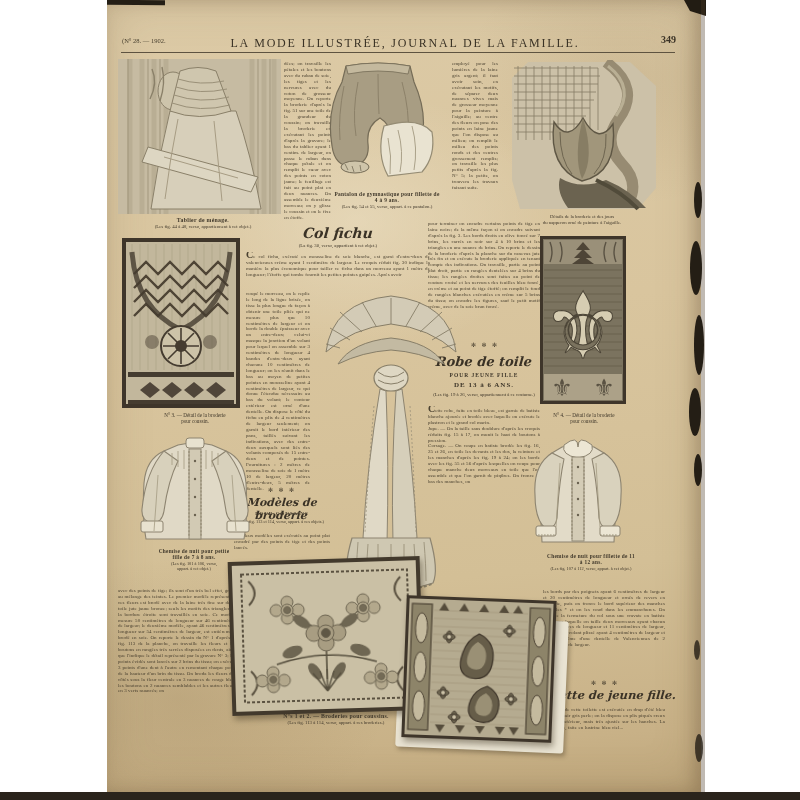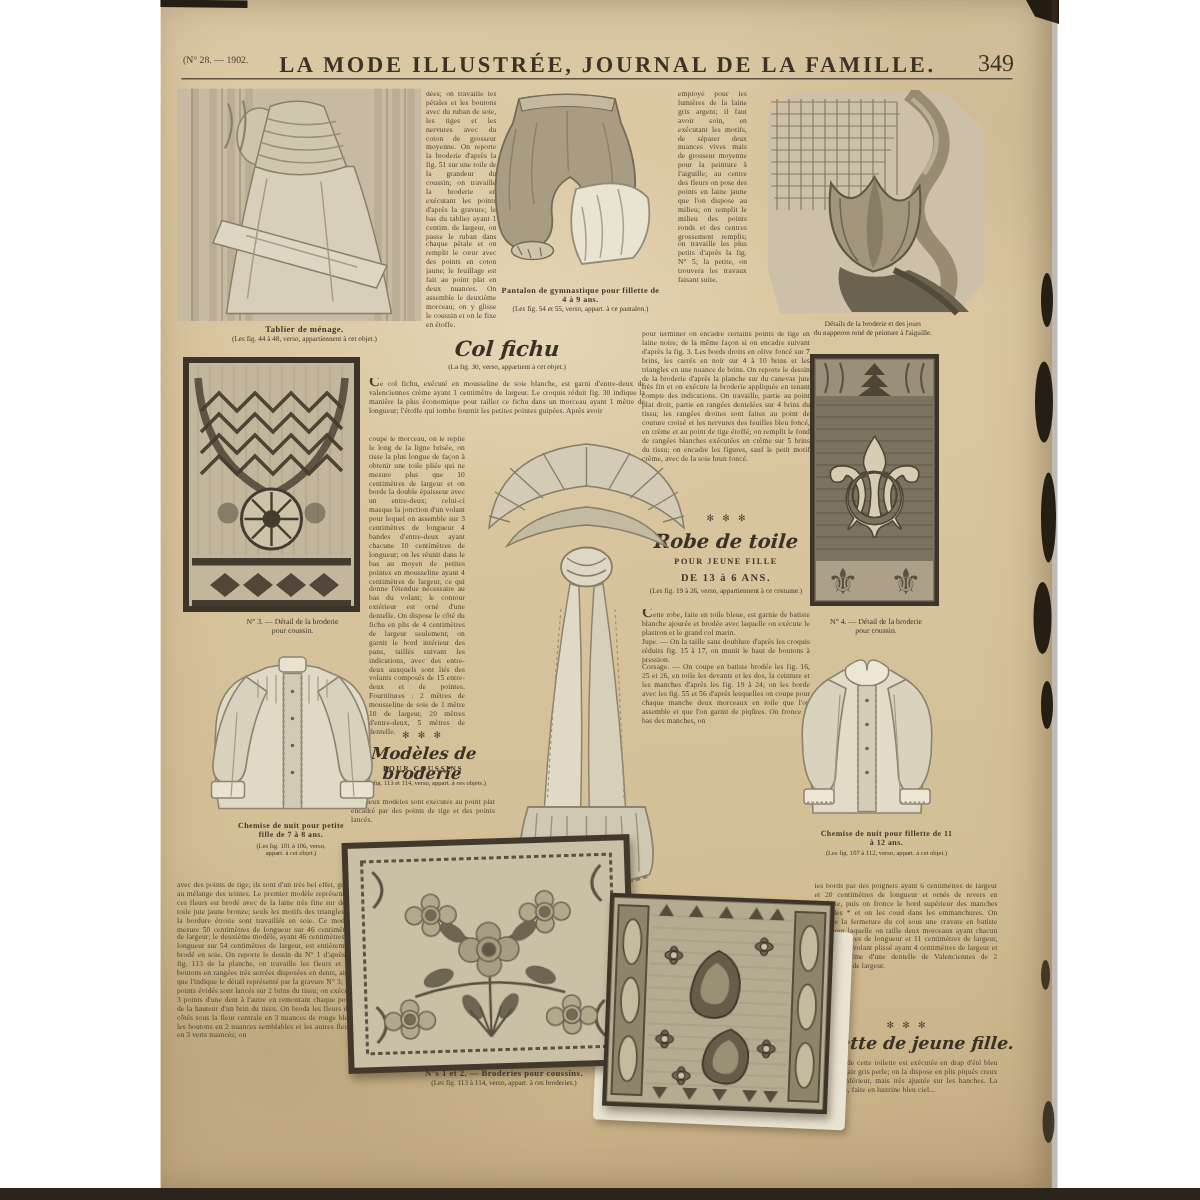--- a/index.html
+++ b/index.html
@@ -25,22 +25,22 @@
   .fig{z-index:2;}
   .shadowed{filter:drop-shadow(2px 4px 3px rgba(60,48,28,.45));}
   .rule{background:#5e5340;height:1px;}
 </style>
 </head>
 <body>
 
 <div class="abs page"></div>
 
 <div class="abs" style="left:122px;top:37px;width:95px;font-size:6.5px;color:#4a4130;">(N° 28. — 1902.</div>
-<div class="abs" style="left:165px;top:36px;width:480px;text-align:center;font-size:15px;letter-spacing:1.8px;color:#3b3326;font-weight:bold;">LA MODE ILLUSTRÉE, JOURNAL DE LA FAMILLE.</div>
-<div class="abs" style="left:640px;top:34px;width:36px;text-align:right;font-size:16px;font-weight:normal;color:#3b3326;">349</div>
+<div class="abs" style="left:165px;top:36px;width:480px;text-align:center;font-size:12px;letter-spacing:1.8px;color:#3b3326;font-weight:normal;">LA MODE ILLUSTRÉE, JOURNAL DE LA FAMILLE.</div>
+<div class="abs" style="left:640px;top:34px;width:36px;text-align:right;font-size:10px;font-weight:bold;color:#3b3326;">349</div>
 <div class="abs rule" style="left:121px;top:52px;width:554px;"></div>
 
 <div class="abs fig" style="left:118px;top:59px;width:163px;height:155px;">
 <svg width="163" height="155" viewBox="0 0 163 155">
  <rect width="163" height="155" fill="#c6bba2"></rect>
  <path d="M12 0V155M24 0V155M36 0V155M48 0V155M134 0V155M146 0V155M156 0V155" stroke="#b0a489" stroke-width="5" opacity=".55"></path>
  <path d="M10 0V155M30 0V155M42 0V155M140 0V155M152 0V155" stroke="#978b70" stroke-width="1.2" opacity=".6"></path>
  <ellipse cx="55" cy="32" rx="15" ry="19" fill="#cdc4ab" stroke="#8a8069" stroke-width="1"></ellipse>
  <path d="M52 52 Q40 100 33 150 L143 150 Q133 95 118 52 Z" fill="#d7cfba" stroke="#8a8069" stroke-width="1"></path>
  <path d="M62 12 Q80 5 98 12 L113 52 Q81 63 52 52 Z" fill="#cfc6ae" stroke="#8a8069" stroke-width="1"></path>

